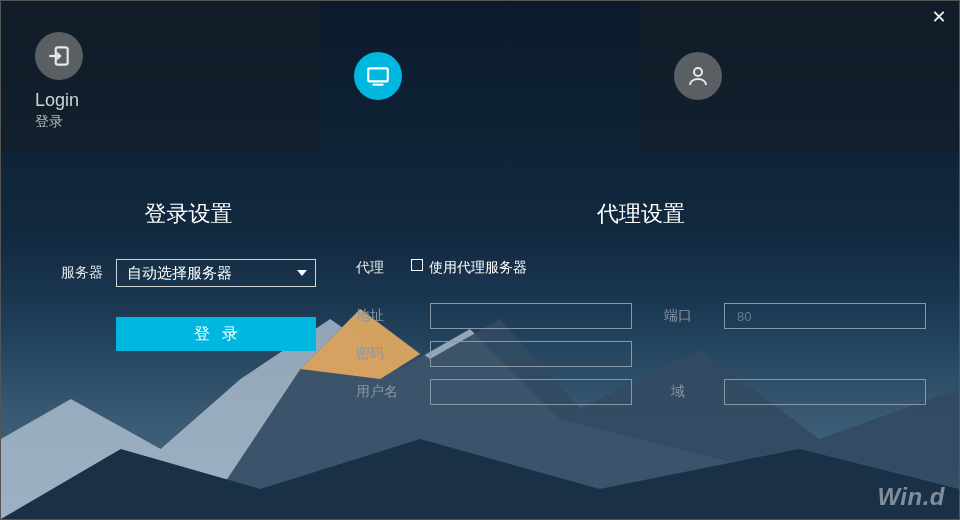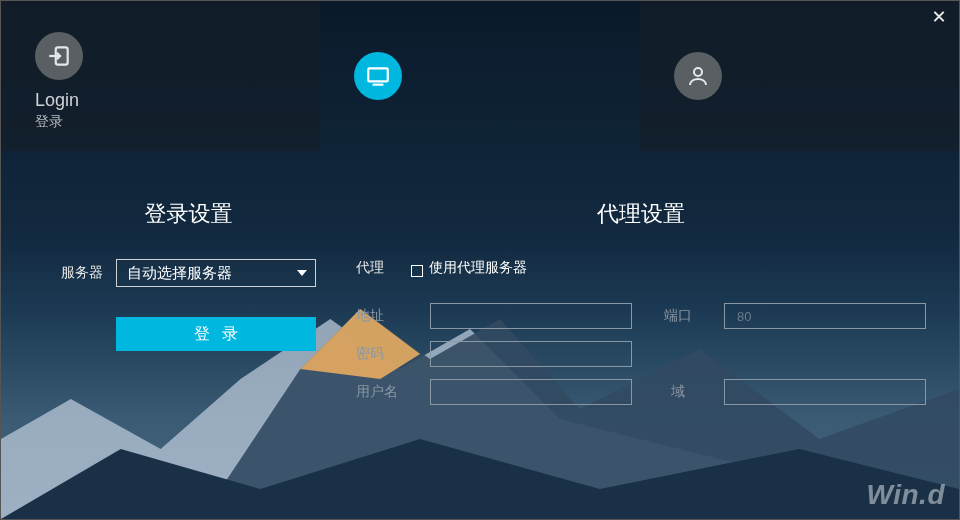--- a/index.html
+++ b/index.html
@@ -67,38 +67,38 @@
   }
 
   .login-btn {
     margin-left: 55px; margin-top: 30px;
     width: 200px; height: 34px; background: #00b7e0; color: #fff;
     font-size: 16px; letter-spacing: 12px; text-indent: 12px;
     display: flex; align-items: center; justify-content: center;
     cursor: pointer; border: none;
   }
 
-  .chk { display: inline-flex; align-items: flex-end; font-size: 14px; cursor: pointer; }
+  .chk { display: inline-flex; align-items: flex-start; font-size: 14px; cursor: pointer; }
   .chk .box { width: 12px; height: 12px; border: 1.5px solid #fff; margin-right: 6px; }
 
   .txt {
     height: 26px; border: 1px solid #8a97a4; background: transparent;
     color: #fff; font-size: 13px; padding: 0 12px;
   }
   .txt::placeholder { color: #6c7a88; }
 
   .proxy-row { display:flex; align-items:center; margin-bottom: 12px; gap: 26px; }
   .proxy-row .lbl { width: 48px; }
   .proxy-row .main { flex: 0 0 200px; }
   .proxy-row .sub-lbl { width: 40px; font-size: 14px; color: #8a97a4; text-align: center; }
   .proxy-row .sub { flex: 0 0 80px; }
 
   .brand {
     position: absolute; right: 14px; bottom: 8px;
-    font-size: 28px; font-weight: 700; font-style: italic;
+    font-size: 24px; font-weight: 700; font-style: italic;
     color: rgba(230,235,240,0.5);
     letter-spacing: 0.5px;
     margin-top: 36px;
   }
 </style>
 </head>
 <body>
 
 <div class="app">
   <div class="close">✕</div>

